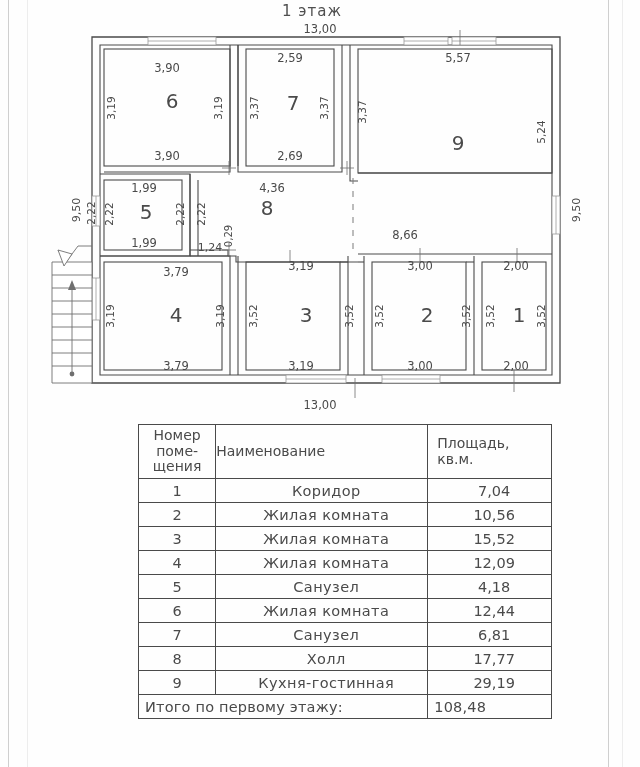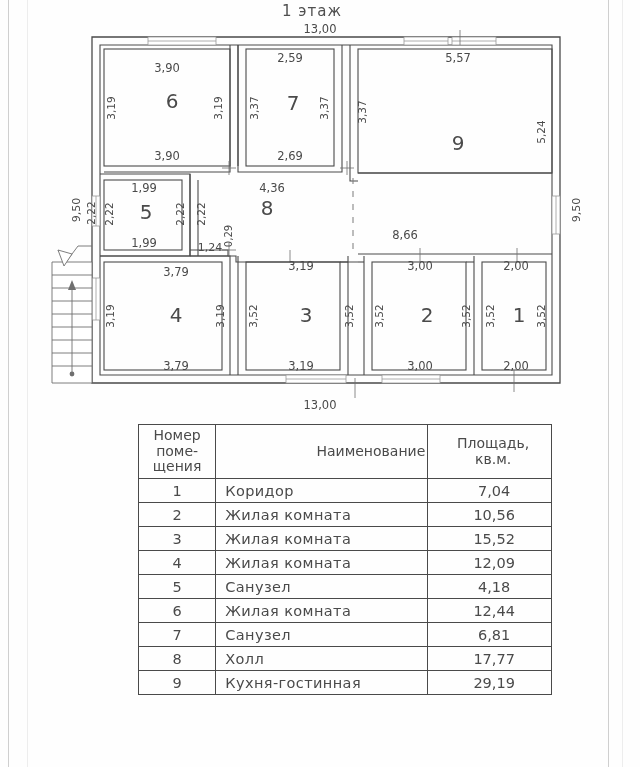--- a/index.html
+++ b/index.html
@@ -65,26 +65,26 @@
     width: 414px;
     font-size: 14.5px;
     color: #4a4a4a;
   }
   table.rooms td, table.rooms th {
     border: 1px solid #4a4a4a;
     padding: 0;
     font-weight: normal;
   }
   .c-num   { width: 76px;  text-align: center; }
-  .c-name  { width: 218px; text-align: left; padding-left: 9px !important; }
+  .c-name  { width: 218px; text-align: center; padding-left: 9px !important; }
   .c-area  { width: 118px; text-align: center; padding-left: 9px !important; }
   thead td { vertical-align: middle; line-height: 1.12; padding: 3px 2px !important; font-size: 14px;}
   thead .c-num  { text-align: center; }
-  thead .c-name { text-align: right; padding-left: 0 !important; }
-  thead .c-area { text-align: center; }
+  thead .c-name { text-align: left; padding-left: 0 !important; }
+  thead .c-area { text-align: left; }
   tbody td { height: 23px; }
   tbody tr td.c-name { letter-spacing: .4px; }
   tr.total td { text-align: left; padding-left: 6px !important; letter-spacing: .2px; }
 </style>
 </head>
 <body>
 
 <div id="page">
 
   <div class="page-rule left"></div>
@@ -339,17 +339,21 @@
         <tr>
           <td class="c-num">8</td>
           <td class="c-name">Холл</td>
           <td class="c-area">17,77</td>
         </tr>
         <tr>
           <td class="c-num">9</td>
           <td class="c-name">Кухня-гостинная</td>
           <td class="c-area">29,19</td>
         </tr>
+        <tr class="total">
+          <td class="c-num" colspan="2">Итого по первому этажу:</td>
+          <td class="c-area">108,48</td>
+        </tr>
       </tbody>
     </table>
   </div>
 
 </div>
 
 </body></html>

